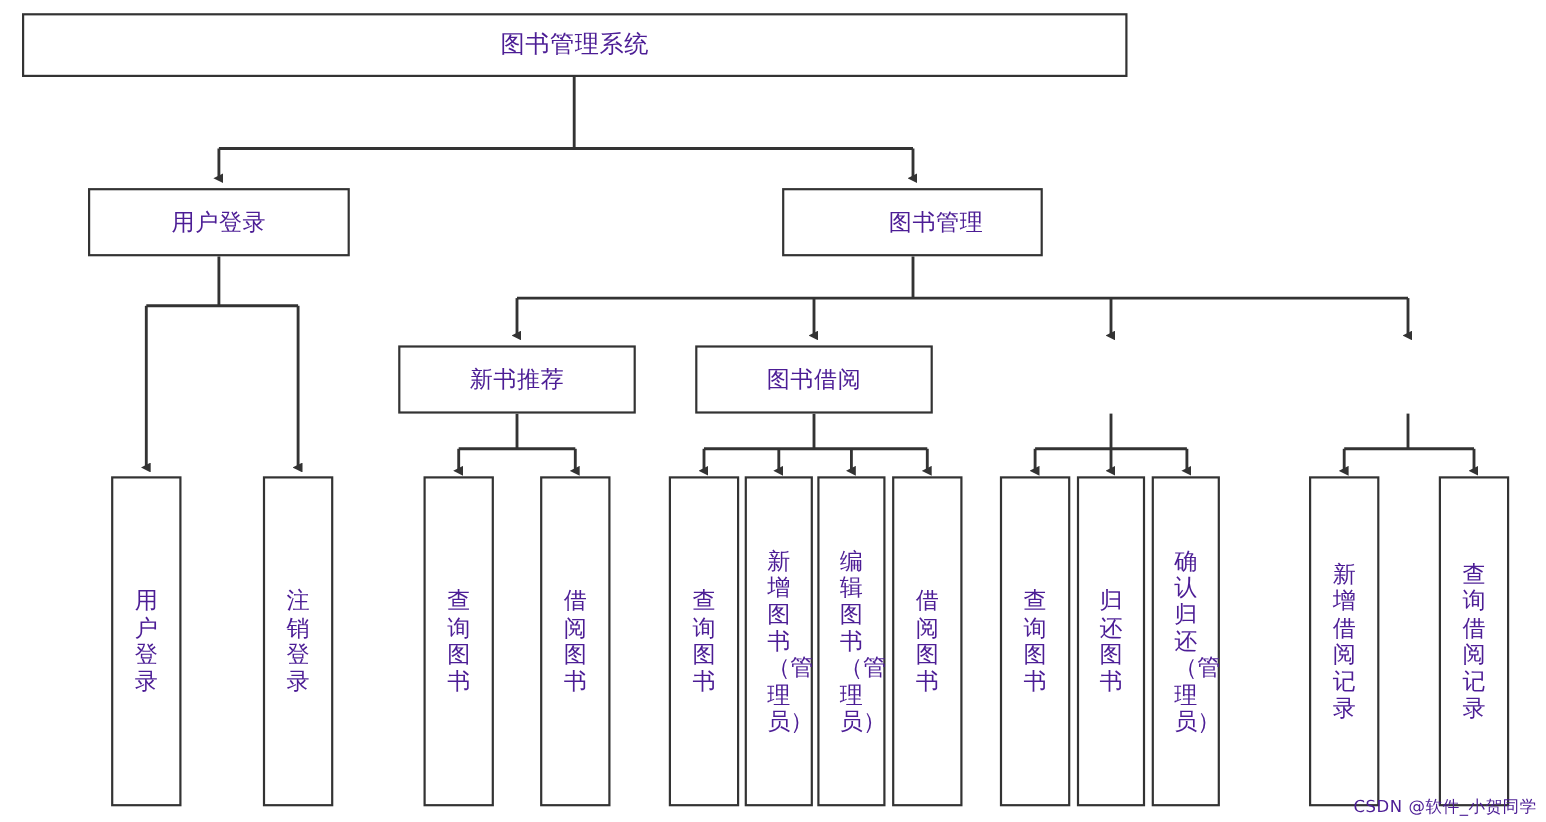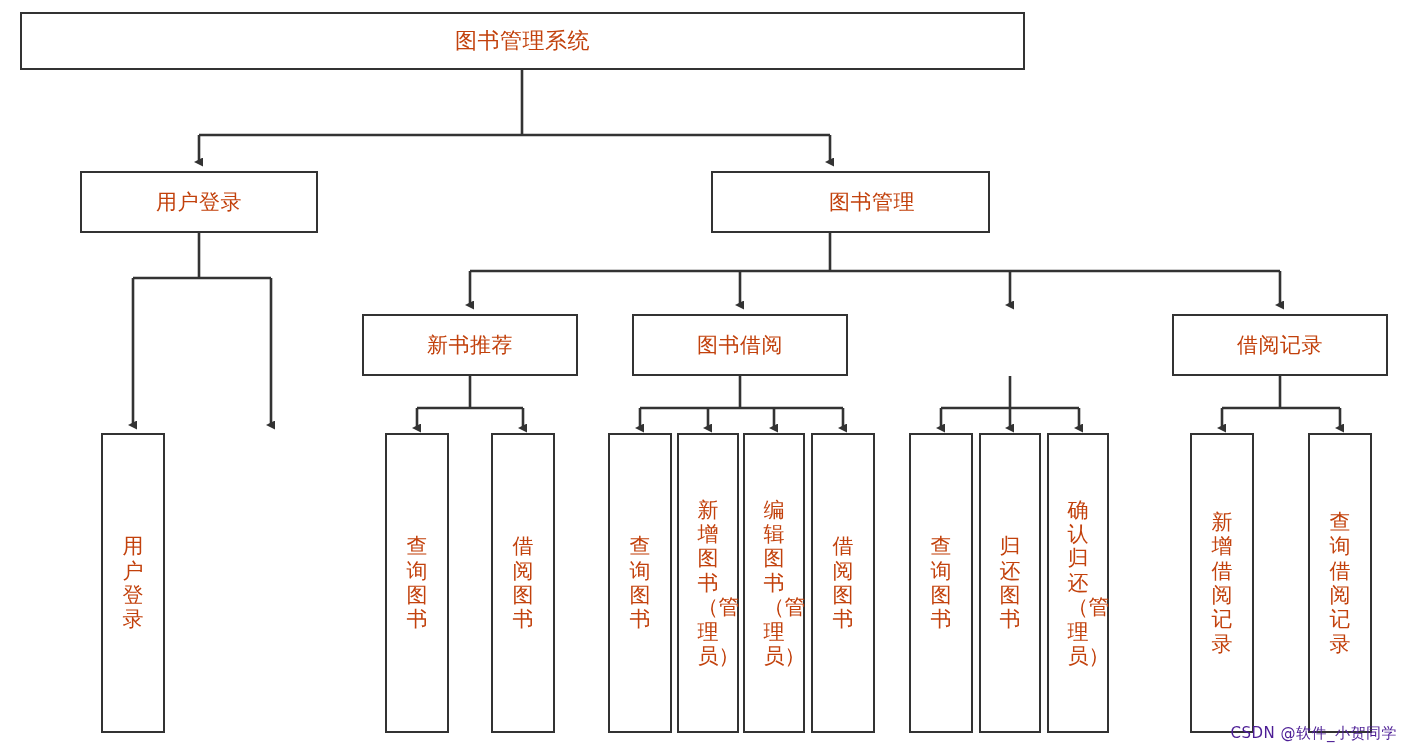--- a/index.html
+++ b/index.html
@@ -33,21 +33,21 @@
     border: 2px solid #333333;
     display: flex;
     align-items: center;
     justify-content: center;
     color: #222222;
   }
   .node-label {
     display: block;
     text-align: center;
     line-height: 1.05;
-    color: #c2410c;
+    color: #4c1d95;
     white-space: pre-line;
   }
   
   .node.horiz .node-label {
     font-size: 21px;
     letter-spacing: 0.5px;
   }
   #node-root .node-label {
     font-size: 22px;
   }
@@ -129,36 +129,36 @@
     </g>
   </svg>
 
   <div class="node horiz" id="node-root" style="left:20px; top:12px; width:1005px; height:58px;">
     <span class="node-label">图书管理系统</span>
   </div>
 
   <div class="node horiz" style="left:80px; top:171px; width:238px; height:62px;">
     <span class="node-label">用户登录</span>
   </div>
-  <div class="node horiz" style="left:711px; top:171px; width:279px; height:62px;padding-left:43px;">
+  <div class="node horiz" style="left:711px; top:171px; width:237px; height:62px;padding-left:43px;">
     <span class="node-label">图书管理</span>
   </div>
 
   <div class="node horiz" style="left:632px; top:314px; width:216px; height:62px;">
     <span class="node-label">图书借阅</span>
   </div>
   <div class="node horiz" style="left:362px; top:314px; width:216px; height:62px;">
     <span class="node-label">新书推荐</span>
   </div>
-  <div class="node horiz" style="left:1172px; top:314px; width:216px; height:62px;">
-    <span class="node-label">借阅记录</span>
-  </div>
 
   <div class="node vert" style="left:101px; top:433px; width:64px; height:300px;">
     <span class="node-label">用户登录</span>
+  </div>
+  <div class="node vert" style="left:239px; top:433px; width:64px; height:300px;">
+    <span class="node-label">注销登录</span>
   </div>
 
   <div class="node vert" style="left:385px; top:433px; width:64px; height:300px;">
     <span class="node-label">查询图书</span>
   </div>
   <div class="node vert" style="left:491px; top:433px; width:64px; height:300px;">
     <span class="node-label">借阅图书</span>
   </div>
 
   <div class="node vert" style="left:608px; top:433px; width:64px; height:300px;">

